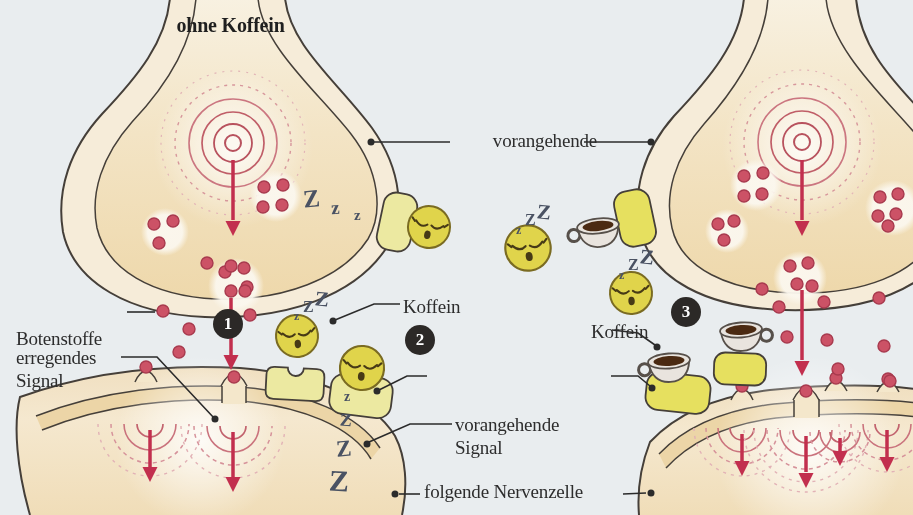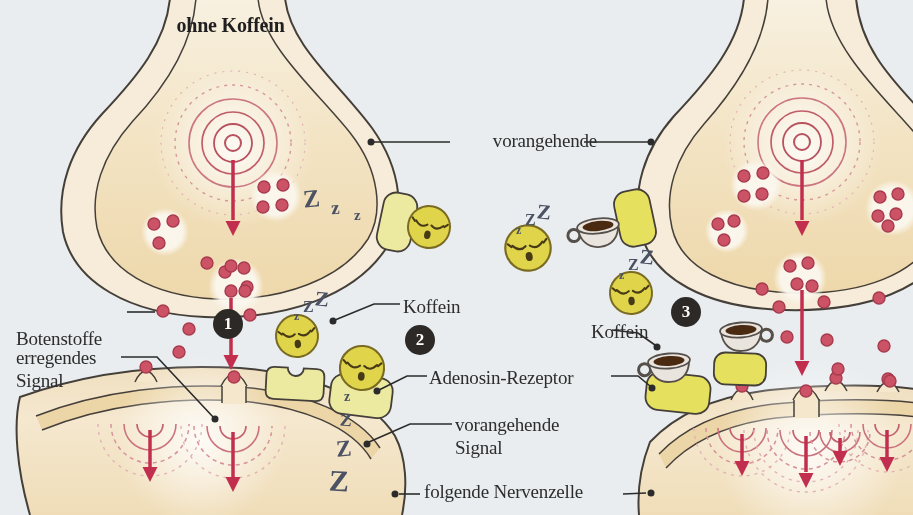--- a/index.html
+++ b/index.html
@@ -362,21 +362,20 @@
 
 <div class="lbl" style="left:16px;top:286px;margin-top:41px;">Botenstoffe</div>
 
 <div class="lbl" style="left:16px;top:346px;">
   <div>erregendes</div>
   <div>Signal</div>
 </div>
 
 <div class="lbl" style="left:403px;top:295px;">Koffein</div>
 <div class="lbl" style="left:543px;top:320px;margin-left:48px;">Koffein</div>
-<div class="lbl" style="left:429px;top:366px;">Adenosin-Rezeptor</div>
 
 <div class="lbl" style="left:455px;top:413px;">
   <div>vorangehende</div>
   <div>Signal</div>
 </div>
 
 <div class="lbl" style="left:424px;top:480px;">folgende Nervenzelle</div>
 
 <div class="badge" style="left:213px;top:309px;">1</div>
 <div class="badge" style="left:405px;top:325px;">2</div>

